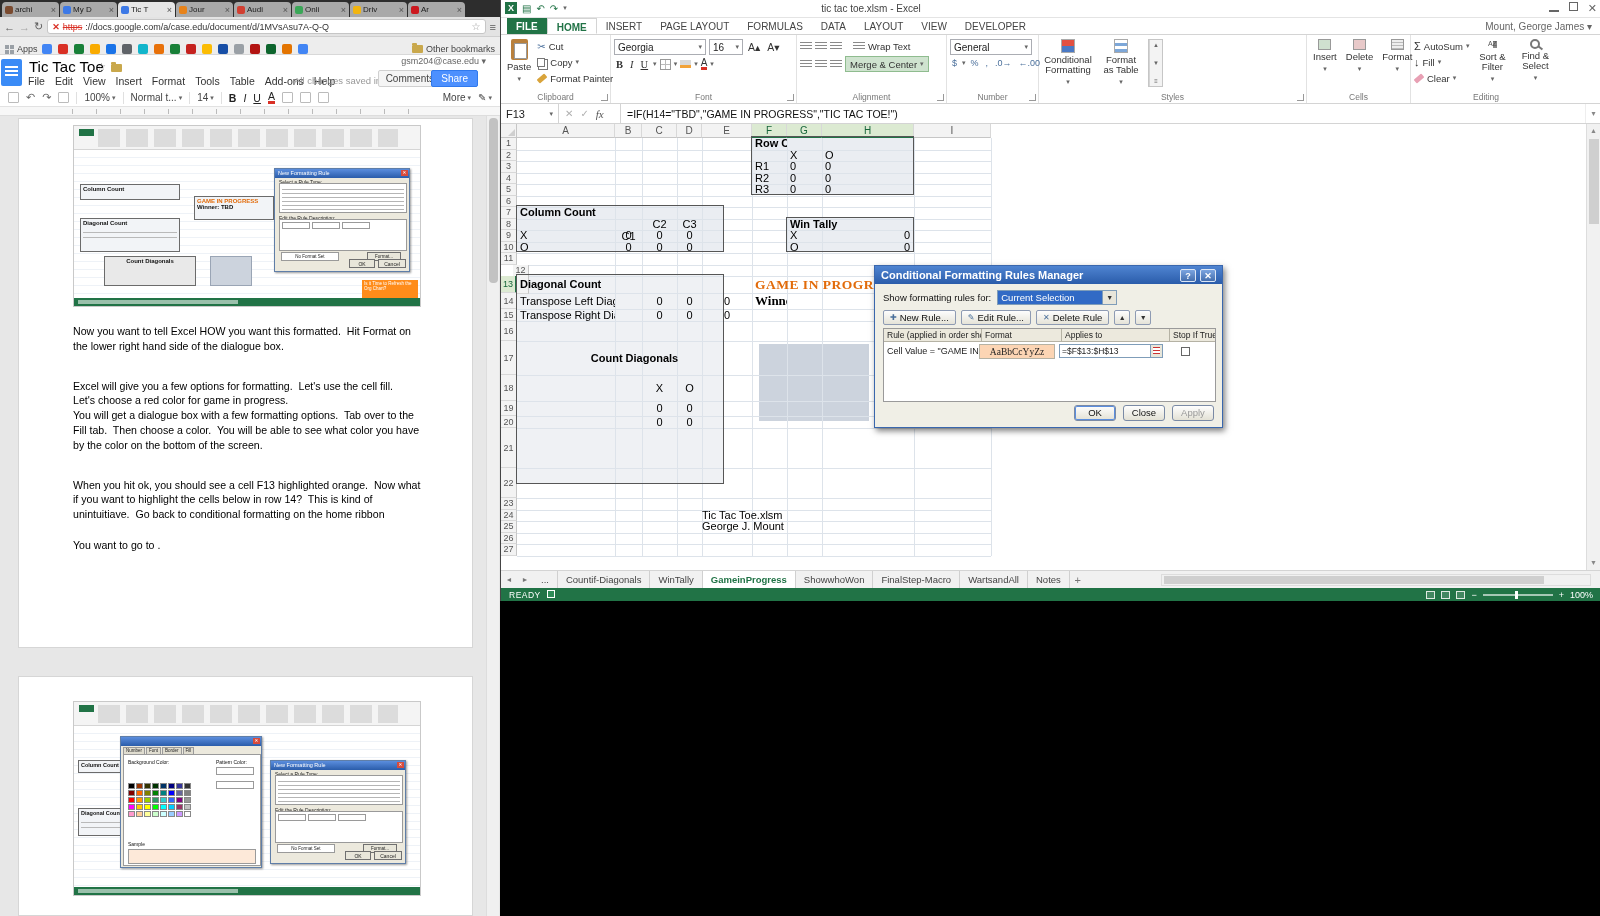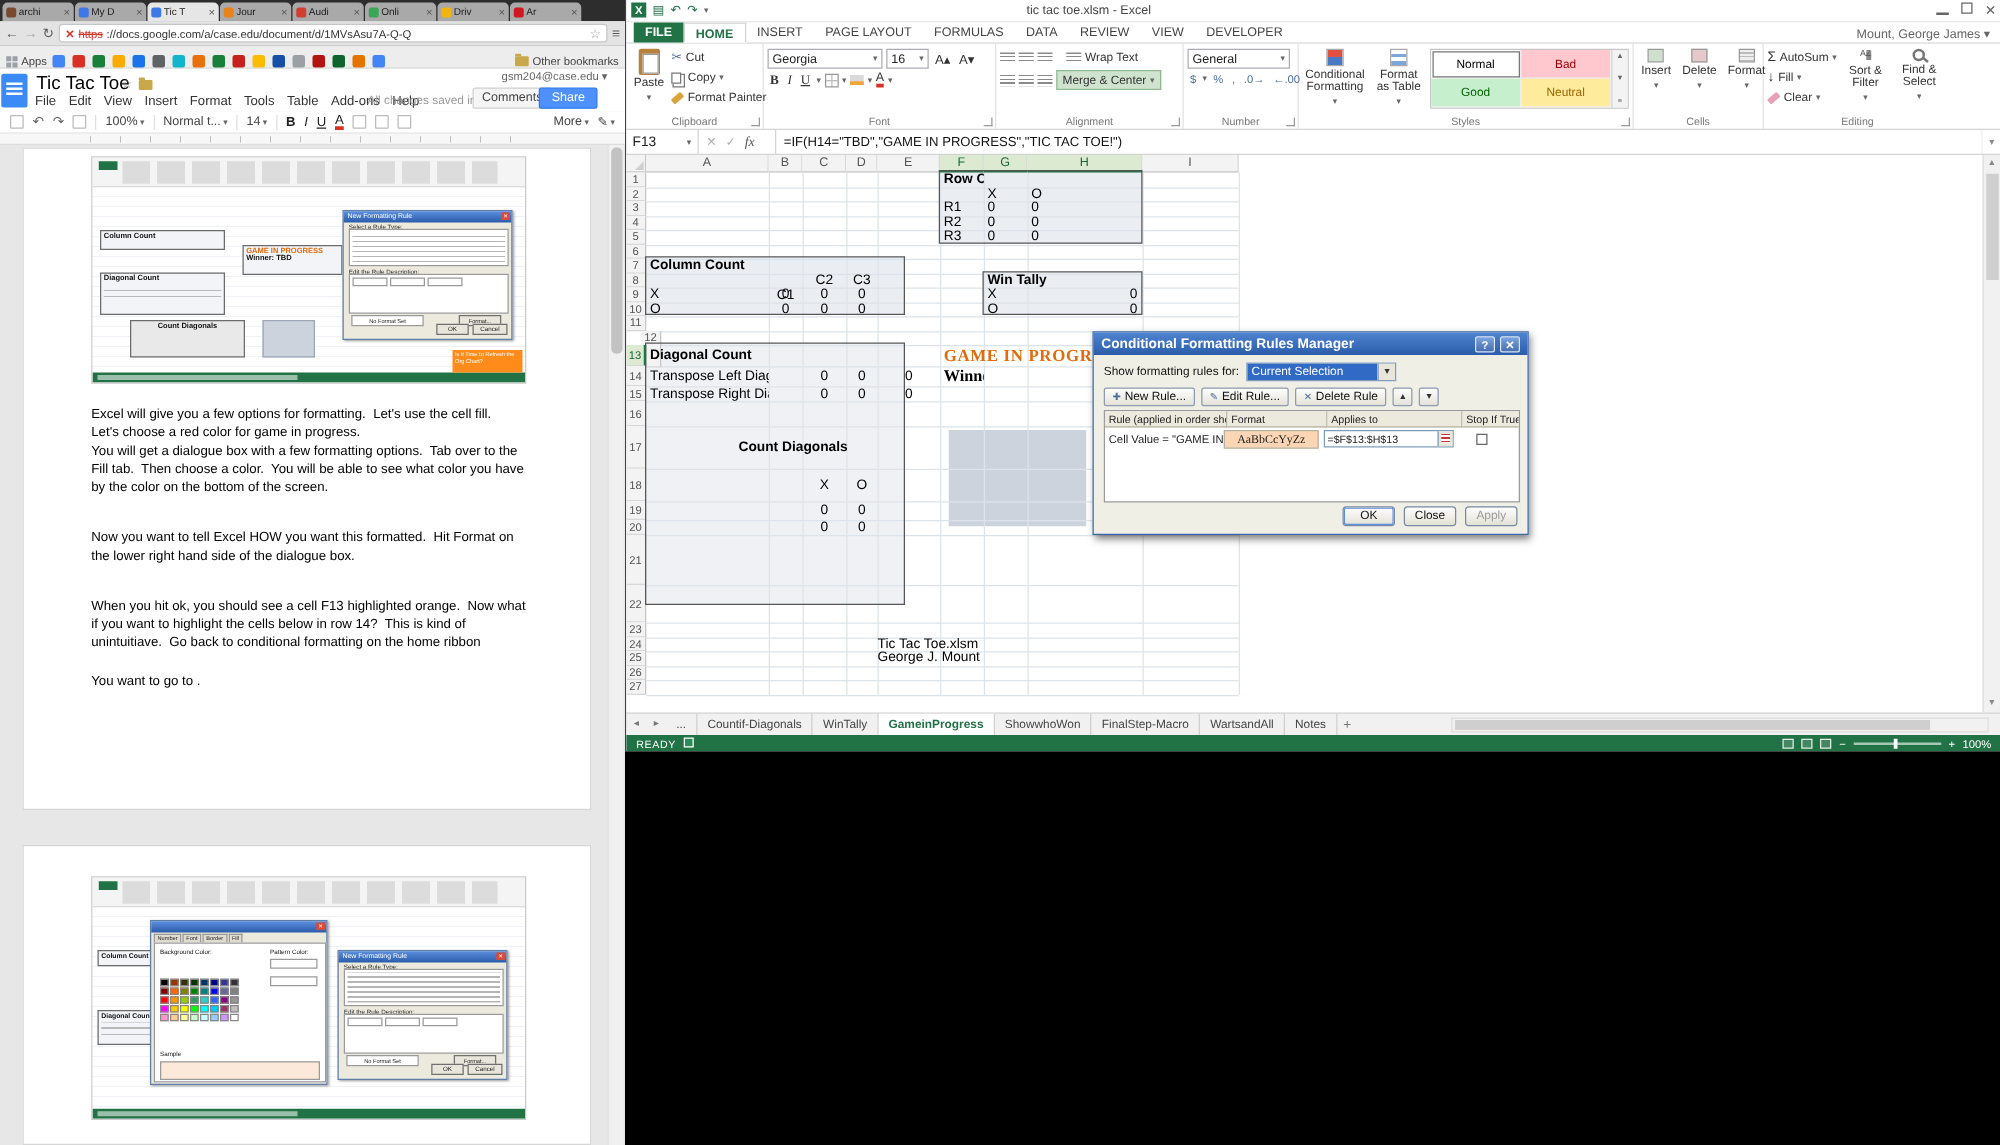--- a/index.html
+++ b/index.html
@@ -424,24 +424,24 @@
           <div style="position:absolute;left:6px;top:85px">Preview:</div>
           <div class="t-nofmt" style="top:83px">No Format Set</div>
           <div class="t-fmtbtn" style="top:83px">Format...</div>
           <div class="t-ok">OK</div>
           <div class="t-cancel">Cancel</div>
         </div>
         <div class="t-sheetbar"></div>
         <div class="t-toast">Is it Time to Refresh the Org Chart?</div>
       </div>
       <div id="paras">
+        <p class="dp" style="margin-bottom:25px">Now you want to tell Excel HOW you want this formatted.  Hit Format on the lower right hand side of the dialogue box.</p>
         <p class="dp" style="margin-bottom:25px">Excel will give you a few options for formatting.  Let's use the cell fill.
 Let's choose a red color for game in progress.
 You will get a dialogue box with a few formatting options.  Tab over to the Fill tab.  Then choose a color.  You will be able to see what color you have by the color on the bottom of the screen.</p>
-        <p class="dp" style="margin-bottom:25px">Now you want to tell Excel HOW you want this formatted.  Hit Format on the lower right hand side of the dialogue box.</p>
         <p class="dp" style="margin-bottom:16px">When you hit ok, you should see a cell F13 highlighted orange.  Now what if you want to highlight the cells below in row 14?  This is kind of unintuitiave.  Go back to conditional formatting on the home ribbon</p>
         <p class="dp">You want to go to .</p>
       </div>
     </div>
     <div class="page" id="page2">
 
       <div class="thumb" id="thumb2">
         <div class="t-ribbon">
             <span class="t-file"></span>
             <span class="t-bars"></span>
@@ -552,21 +552,21 @@
     </div>
   </div>
   <div id="rtabs">
 
   <div class="rtab file">FILE</div>
       <div class="rtab active">HOME</div>
       <div class="rtab">INSERT</div>
       <div class="rtab">PAGE LAYOUT</div>
       <div class="rtab">FORMULAS</div>
       <div class="rtab">DATA</div>
-      <div class="rtab">REVIEW</div>
+      <div class="rtab">LAYOUT</div>
       <div class="rtab">VIEW</div>
       <div class="rtab">DEVELOPER</div>
     </div>
   <div id="xuser">Mount, George James ▾</div>
 
   <div id="ribbon">
     <div class="rgroup" style="width:110px">
       <div class="rbody">
         <div class="bigbtn">
             <span class="ic-paste"></span>
@@ -670,27 +670,20 @@
             <span class="ic-cf"></span>
             <span>Conditional Formatting</span>
             <span class="dd">▾</span>
           </div>
         <div class="bigbtn" style="width:48px">
             <span class="ic-fat"></span>
             <span>Format as Table</span>
             <span class="dd">▾</span>
           </div>
         <div class="gal">
-          <div class="galgrid">
-
-          <div class="cstyle active" style="background: rgb(255, 255, 255); color: rgb(0, 0, 0);">Normal</div>
-              <div class="cstyle" style="background: rgb(255, 199, 206); color: rgb(156, 0, 6);">Bad</div>
-              <div class="cstyle" style="background: rgb(198, 239, 206); color: rgb(0, 97, 0);">Good</div>
-              <div class="cstyle" style="background: rgb(255, 235, 156); color: rgb(156, 101, 0);">Neutral</div>
-            </div>
           <div class="galscroll">
               <span>▲</span>
               <span>▼</span>
               <span>≡</span>
             </div>
         </div>
       </div>
       <div class="rlabel">Styles</div>
       <span class="launcher"></span>
     </div>

